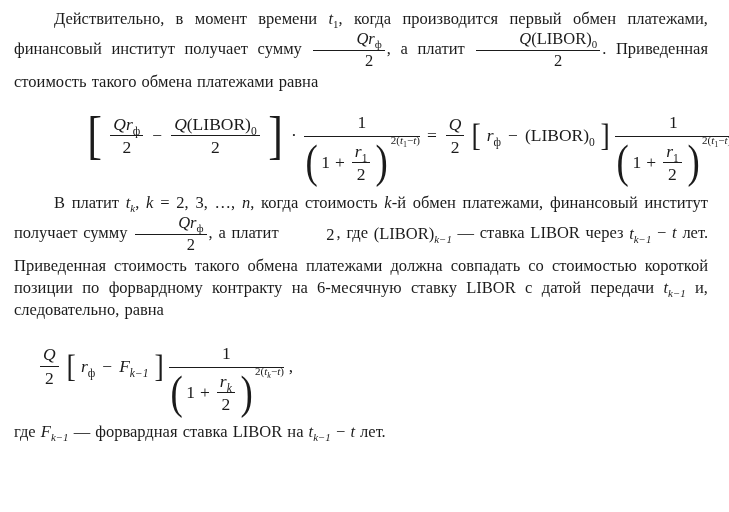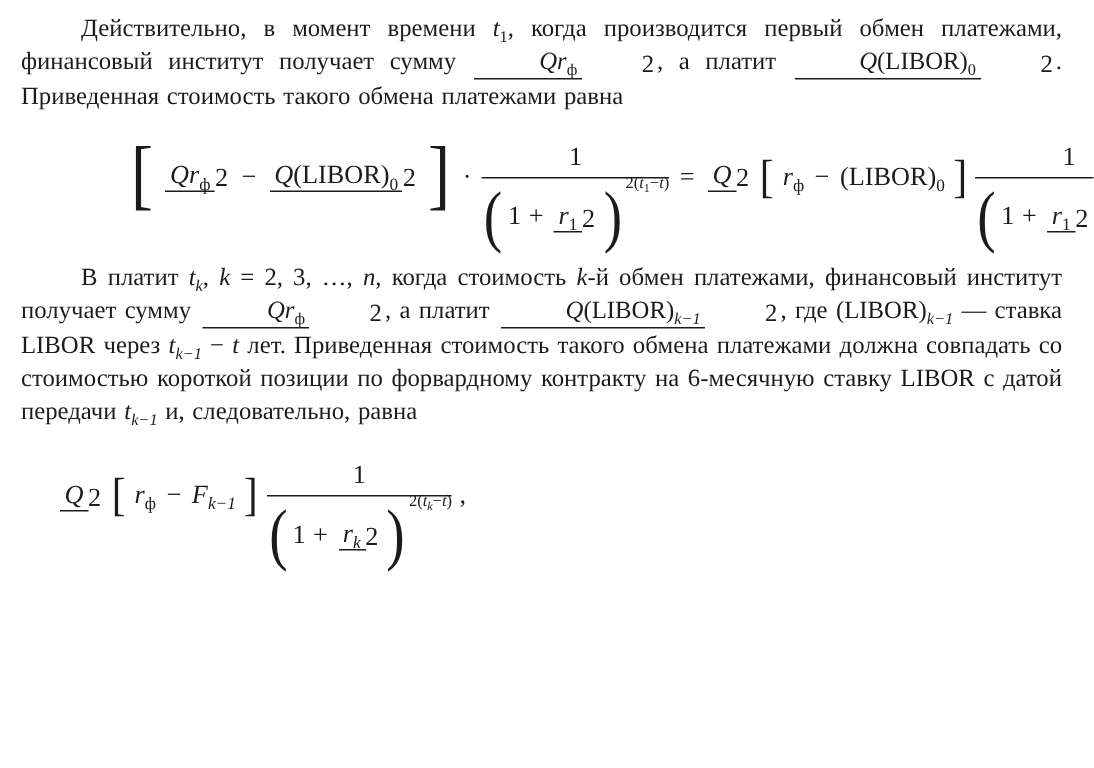--- a/index.html
+++ b/index.html
@@ -9,21 +9,21 @@
     font-family:"Liberation Serif", serif;
     color:#1b1b1b;
   }
   .page { width:100%; height:100%; padding:8px 21px 0 14px; }
   .para { font-size:16.5px; line-height:1.34; text-align:justify; word-spacing:1px; }
   .indent { text-indent:40px; }
   .it { font-style:italic; }
   sub { font-size:66%; line-height:0; }
 
   
-  .frac { display:inline-flex; align-items:flex-end;
+  .frac { display:inline-flex; flex-direction:column; align-items:center;
           vertical-align:middle; text-align:center; line-height:1.15; margin:0 2px; }
   .frac .fnum { border-bottom:1px solid currentColor; padding:0 3px 1px; white-space:nowrap; }
   .frac .fden { padding-top:1px; }
 
   
   .formula { display:flex; align-items:center; font-size:17.5px; }
   .f1 { margin:6px 0 20px 72px; gap:5px; }
   .f2 { margin:8px 0 18px 24px; gap:5px; }
   .tok { white-space:nowrap; }
   .op { margin:0 2px; }
@@ -108,21 +108,20 @@
         <span class="exp"><span>2(</span><span class="it">t</span><sub>1</sub><span>−</span><span class="it">t</span><span>)</span></span>
       </span>
     </span>
 
   </div>
 
   <p class="para indent"><span>В платит </span><span class="tok"><span class="it">t</span><sub class="it">k</sub></span><span>, </span><span class="it">k</span><span> = 2, 3, …, </span><span class="it">n</span><span>, когда стоимость </span><span class="it">k</span><span>-й обмен платежами, финансовый институт получает сумму </span><span class="frac">
         <span class="fnum"><span class="it">Qr</span><sub>ф</sub></span>
         <span class="fden">2</span>
       </span><span>, а платит </span><span class="frac">
-        <span class="fnum"><span class="it">Q</span><span>(LIBOR)</span><sub class="it">k−1</sub></span>
         <span class="fden">2</span>
       </span><span>, где </span><span class="tok"><span>(LIBOR)</span><sub class="it">k−1</sub></span><span> — ставка LIBOR через </span><span class="tok"><span class="it">t</span><sub class="it">k−1</sub></span><span> − </span><span class="it">t</span><span> лет. Приведенная стоимость такого обмена платежами должна совпадать со стоимостью короткой позиции по форвардному контракту на 6-месячную ставку LIBOR с датой передачи </span><span class="tok"><span class="it">t</span><sub class="it">k−1</sub></span><span> и, следовательно, равна</span></p>
 
   <div class="formula f2">
     <span class="frac">
         <span class="fnum it">Q</span>
         <span class="fden">2</span>
       </span>
     <span class="br-md">[</span>
     <span class="tok"><span class="it">r</span><sub>ф</sub></span>
@@ -141,14 +140,15 @@
               <span class="fden">2</span>
             </span>
           </span>
         <span class="pbig">)</span>
         <span class="exp"><span>2(</span><span class="it">t</span><sub class="it">k</sub><span>−</span><span class="it">t</span><span>)</span></span>
       </span>
     </span>
     <span>,</span>
   </div>
 
+  <p class="para"><span>где </span><span class="tok"><span class="it">F</span><sub class="it">k−1</sub></span><span> — форвардная ставка LIBOR на </span><span class="tok"><span class="it">t</span><sub class="it">k−1</sub></span><span> − </span><span class="it">t</span><span> лет.</span></p>
 
 </div>
 
 </body></html>

